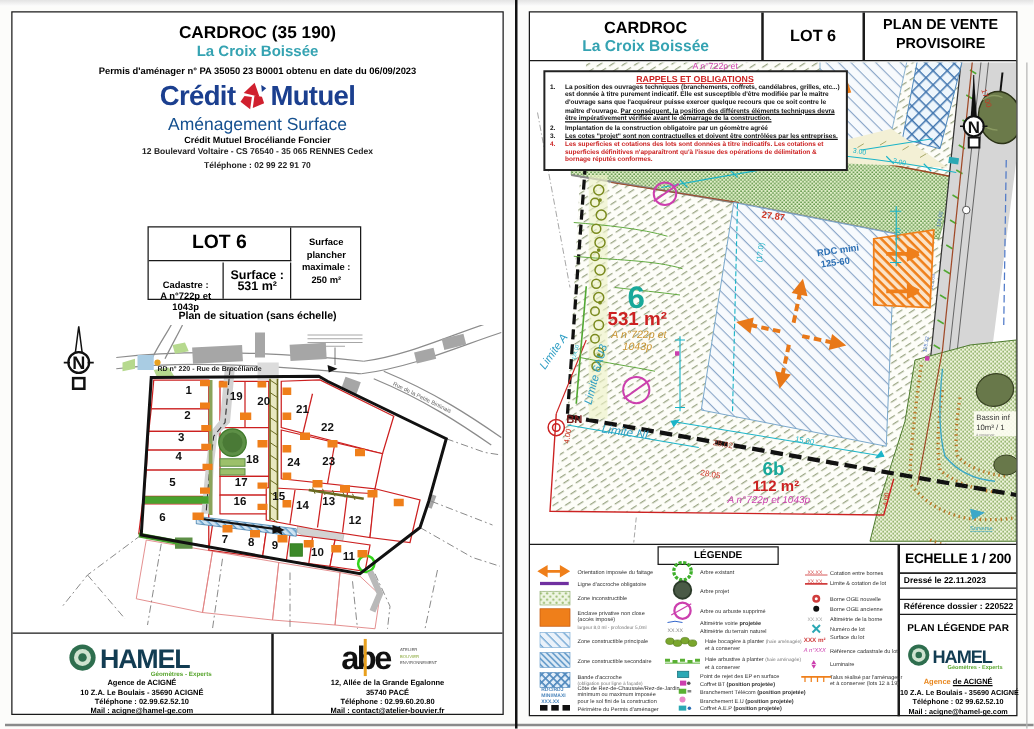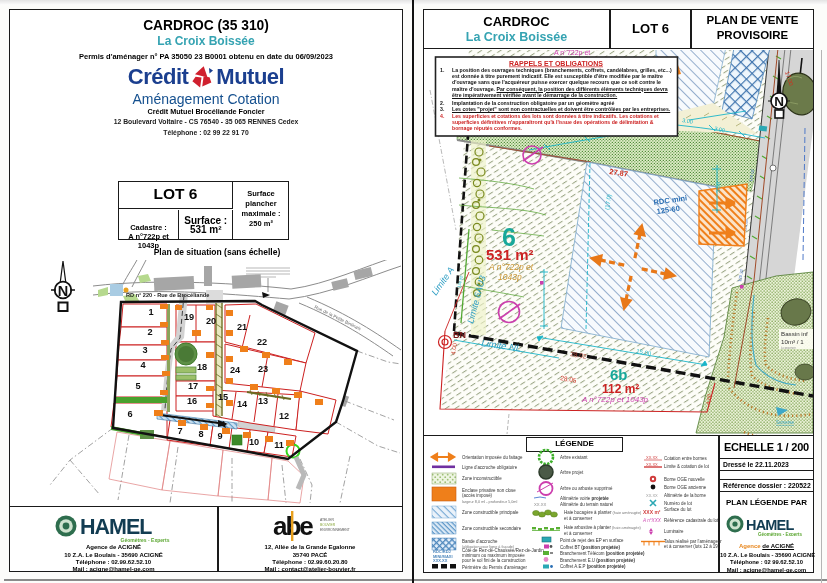--- a/index.html
+++ b/index.html
@@ -14,56 +14,56 @@
 </style></head>
 <body>
 <div id="page">
 
 <div class="abs" style="left:0;top:0;width:827px;height:5px;background:linear-gradient(#e3e3e3,#fdfdfd);"></div>
 <div class="abs" style="left:4px;top:579px;width:823px;height:2px;background:#8a8a8a;"></div>
 <div class="abs" style="left:821px;top:50px;width:1px;height:533px;background:#b5b5b5;"></div>
 <div class="abs" style="left:411.5px;top:0;width:2px;height:583px;background:#111;"></div>
 
 <div id="lpanel">
- <div class="abs b ctr" style="left:0;top:7.5px;width:100%;font-size:13.8px;">CARDROC (35 310)</div>
+ <div class="abs b ctr" style="left:0;top:7.5px;width:100%;font-size:13.8px;">CARDROC (35 190)</div>
  <div class="abs b ctr teal" style="left:0;top:23.5px;width:100%;font-size:12px;">La Croix Boissée</div>
  <div class="abs b ctr" style="left:0;top:41.5px;width:100%;font-size:7.5px;">Permis d'aménager n° PA 35050 23 B0001 obtenu en date du 06/09/2023</div>
 
  <div class="abs ctr" style="left:0;top:54px;width:100%;white-space:nowrap;">
    <span class="b" style="font-size:22px;letter-spacing:-0.5px;color:#1b3f8f;">Crédit</span><span style="display:inline-block;width:26px;height:24px;vertical-align:-5px;margin:0 1px;">
    <svg width="26" height="24" viewBox="0 0 26 24">
      <g fill="#d0202e">
        <path d="M13 1 L19.5 11 L6.5 11 Z" transform="rotate(14 13 8)"></path>
        <path d="M6 12 L12 12 L12 22 L3.5 17 Z" transform="rotate(8 8 16)"></path>
        <path d="M14 12 L20 12 L22.5 17 L14 22 Z" transform="rotate(8 18 16)"></path>
      </g>
      <path d="M20 3 l4 2.5 -3.5 3 Z" fill="#1b3f8f"></path>
    </svg></span><span class="b" style="font-size:22px;letter-spacing:-0.5px;color:#1b3f8f;">Mutuel</span>
  </div>
- <div class="abs ctr" style="left:0;top:81px;width:100%;font-size:14px;color:#15508f;">Aménagement Cotation</div>
+ <div class="abs ctr" style="left:0;top:81px;width:100%;font-size:14px;color:#15508f;">Aménagement Surface</div>
  <div class="abs b ctr" style="left:0;top:96.5px;width:100%;font-size:7.2px;">Crédit Mutuel Brocéliande Foncier</div>
  <div class="abs ctr" style="left:0;top:107.5px;width:100%;font-size:6.8px;font-weight:bold;color:#222;">12 Boulevard Voltaire - CS 76540 - 35 065 RENNES Cedex</div>
  <div class="abs ctr" style="left:0;top:118.5px;width:100%;font-size:6.8px;font-weight:bold;color:#222;">Téléphone : 02 99 22 91 70</div>
 
 
  <div class="abs" style="left:108px;top:171px;width:169px;height:57px;border:1.5px solid #1a1a1a;">
    <div class="abs" style="left:0;top:0;width:113px;height:26px;border-right:1.5px solid #1a1a1a;border-bottom:1.5px solid #1a1a1a;">
      <div class="abs b ctr" style="left:0;top:3px;width:100%;font-size:15.5px;">LOT 6</div>
    </div>
    <div class="abs" style="left:0;top:27.5px;width:59px;height:29.5px;border-right:1.5px solid #1a1a1a;">
      <div class="abs b ctr" style="left:0;top:1px;width:100%;font-size:7.5px;line-height:9px;margin-top:12px;">Cadastre :<br>A n°722p et<br>1043p</div>
    </div>
    <div class="abs" style="left:60.5px;top:27.5px;width:52.5px;height:29.5px;border-right:1.5px solid #1a1a1a;">
      <div class="abs b ctr" style="left:0;top:6px;width:100%;font-size:10px;line-height:9px;">Surface :<br>531 m²</div>
    </div>
    <div class="abs" style="left:115px;top:0;width:54px;height:57px;">
      <div class="abs b ctr" style="left:0;top:7px;width:100%;font-size:7.5px;line-height:10px;">Surface<br>plancher<br>maximale :<br>250 m²</div>
    </div>
  </div>
- <div class="abs b ctr" style="left:11px;top:237px;width:100%;font-size:8.5px;">Plan de situation (sans échelle)</div>
+ <div class="abs b ctr" style="left:0;top:237px;width:100%;font-size:8.5px;">Plan de situation (sans échelle)</div>
 
  <div class="abs" style="left:0;top:250px;width:392px;height:246px;" id="lmap">
  <svg width="392" height="246" viewBox="0 0 392 246">
   <defs>
     <pattern id="mblu" width="4" height="4" patternUnits="userSpaceOnUse" patternTransform="rotate(45)">
               <rect width="4" height="4" fill="#cfe3f2"></rect>
               <rect width="4" height="1.2" fill="#5d9bc8"></rect>
             </pattern>
   </defs>
 

